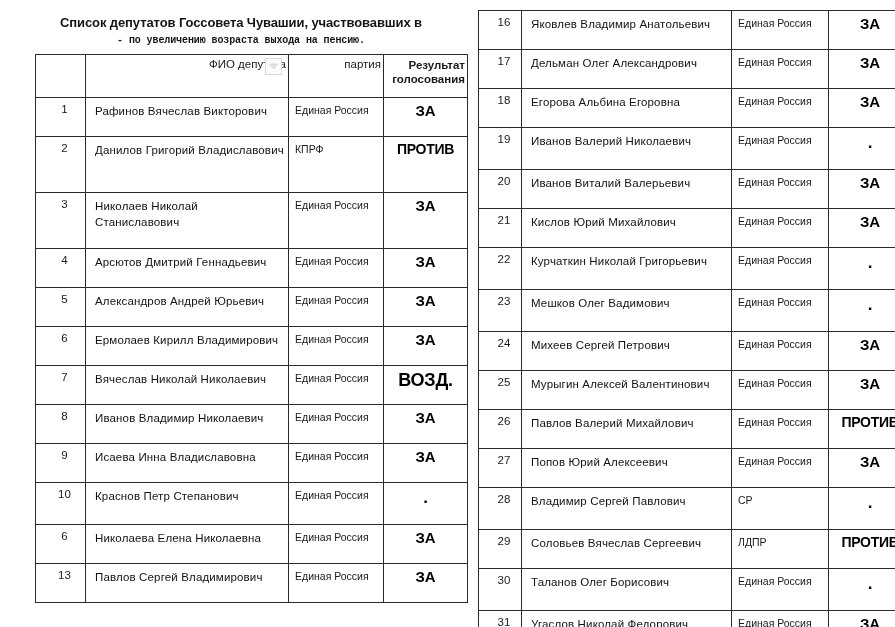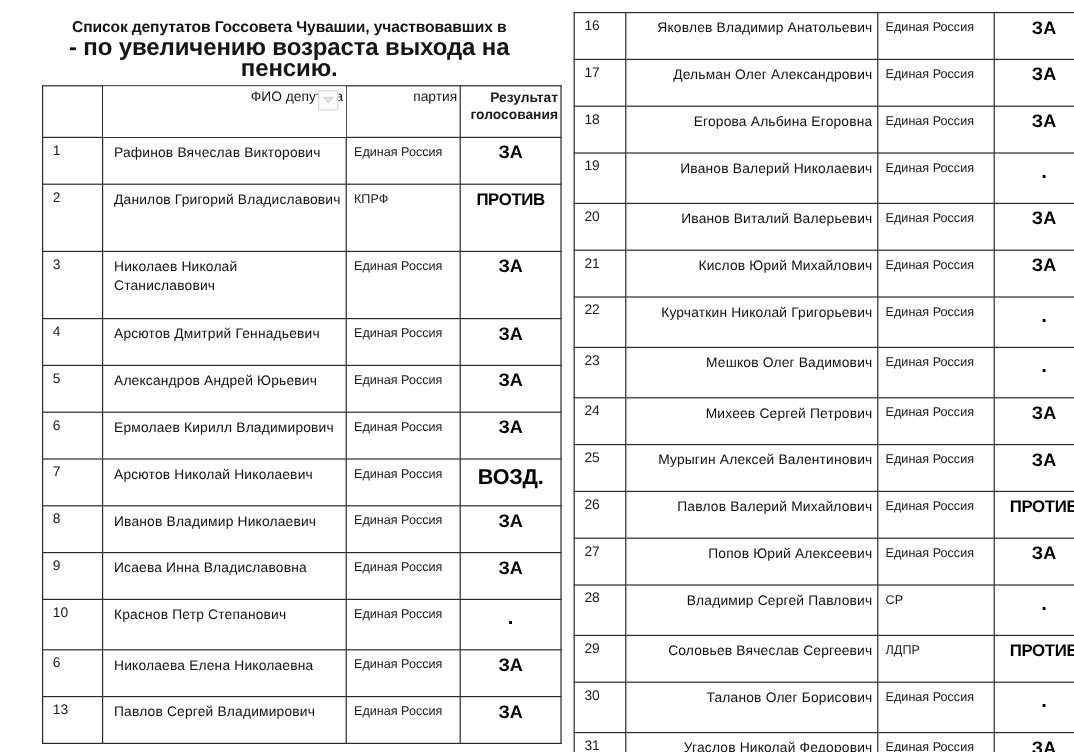--- a/index.html
+++ b/index.html
@@ -34,23 +34,24 @@
   #doc-title {
     text-align: center;
     font-weight: bold;
     font-size: 13px;
     line-height: 17px;
     color: #151515;
     margin: 0 0 5px 0;
     letter-spacing: -0.1px;
   }
   #doc-title .line3 {
-    font-size: 20px;
+    font-size: 10px;
     display: block;
     margin-top: 1px;
+    font-family: Liberation Mono, monospace;
   }
 
   
   #right-panel {
     position: absolute;
     left: 478px;
     top: 10px;
     width: 395px;
   }
 
@@ -97,20 +98,21 @@
     justify-content: center;
   }
   .filter-btn svg { display: block; }
 
   
   td.c-num {
     width: 45px;
     font-size: 11.5px;
     padding: 5px 0 5px 8px;
     color: #1a1a1a;
+    text-align: center;
   }
   td.c-name {
     width: 198px;
     font-size: 11.5px;
     line-height: 16px;
     padding: 5px 4px 5px 9px;
     color: #121212;
     letter-spacing: 0.15px;
   }
   td.c-party {
@@ -127,21 +129,21 @@
     padding: 4px 2px 5px 2px;
     color: #000000;
   }
   td.c-res.za      { font-size: 15px; }
   td.c-res.protiv  { font-size: 14px; letter-spacing: -0.3px; }
   td.c-res.vozd    { font-size: 18px; letter-spacing: -0.2px; }
   td.c-res.absent  { font-size: 17px; font-weight: bold; line-height: 12px; padding-top: 9px; }
 
   
   table.right-table td.c-num   { width: 34px; padding-left: 8px; }
-  table.right-table td.c-name  { width: 196px; text-align: right; }
+  table.right-table td.c-name  { width: 196px; }
   table.right-table td.c-party { width: 87px; }
   table.right-table td.c-res   { width: 78px; }
 
   
   tr.r-one  td { height: 27px; }
   tr.r-two  td { height: 44px; }
 </style>
 </head>
 <body>
 
@@ -206,21 +208,21 @@
             <td class="c-res za">ЗА</td>
           </tr>
           <tr class="r-one">
             <td class="c-num">6</td>
             <td class="c-name">Ермолаев Кирилл Владимирович</td>
             <td class="c-party">Единая Россия</td>
             <td class="c-res za">ЗА</td>
           </tr>
           <tr class="r-one">
             <td class="c-num">7</td>
-            <td class="c-name">Арсютов Николай Николаевич</td>
+            <td class="c-name">Вячеслав Николай Николаевич</td>
             <td class="c-party">Единая Россия</td>
             <td class="c-res vozd">ВОЗД.</td>
           </tr>
           <tr class="r-one">
             <td class="c-num">8</td>
             <td class="c-name">Иванов Владимир Николаевич</td>
             <td class="c-party">Единая Россия</td>
             <td class="c-res za">ЗА</td>
           </tr>
           <tr class="r-one">

